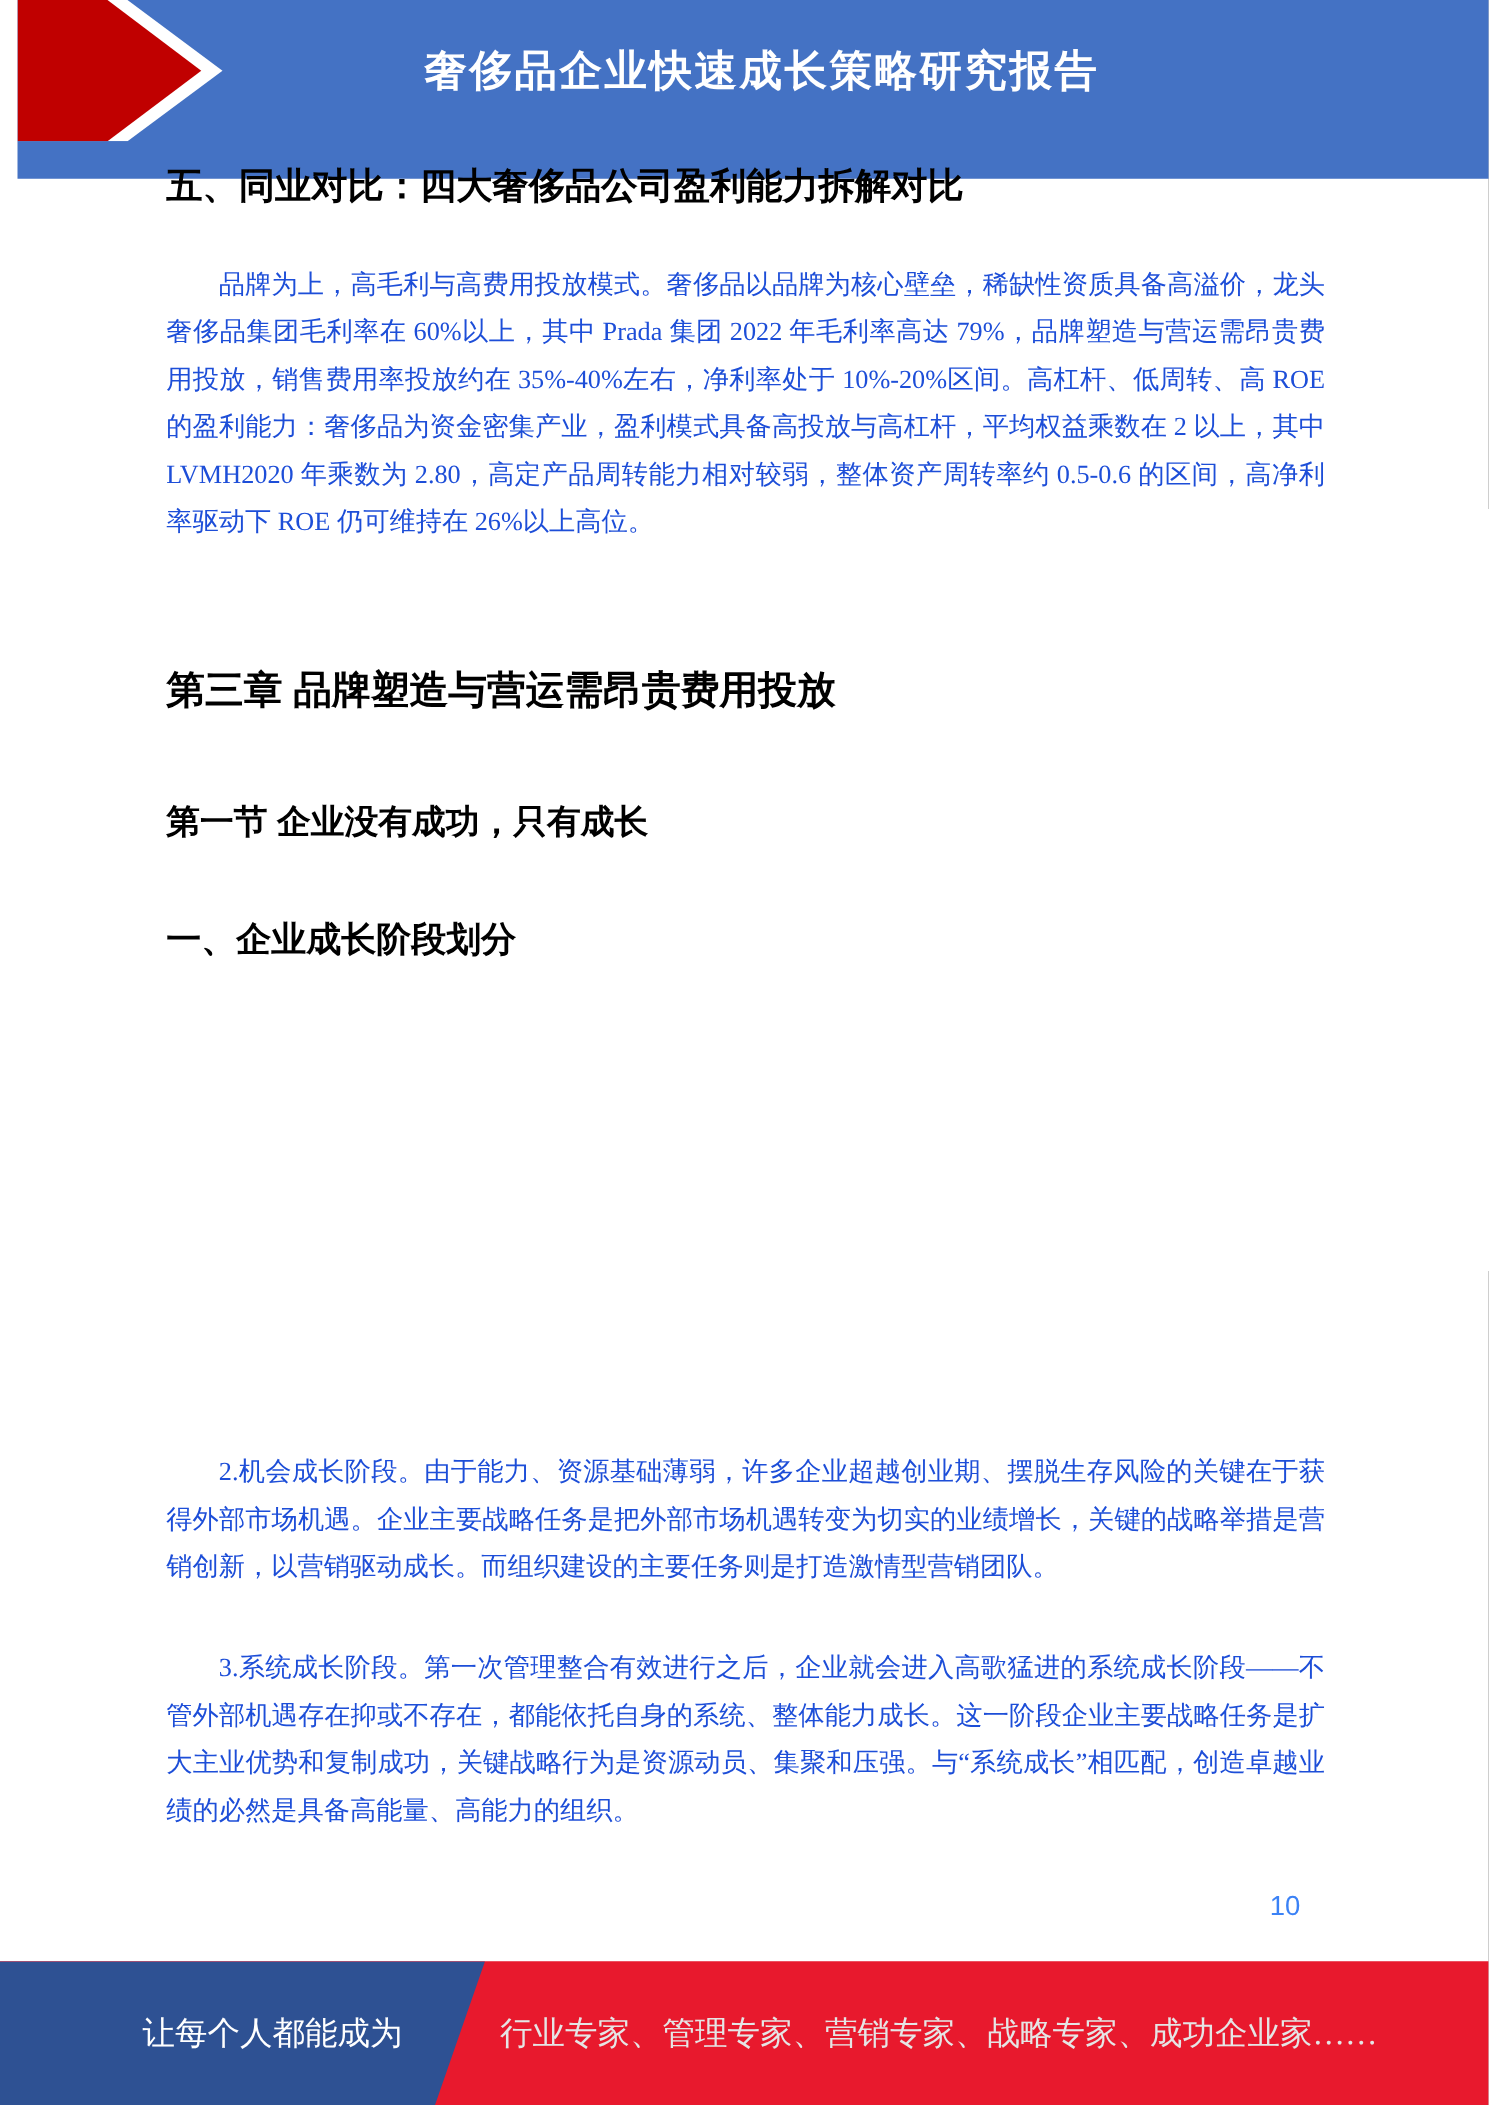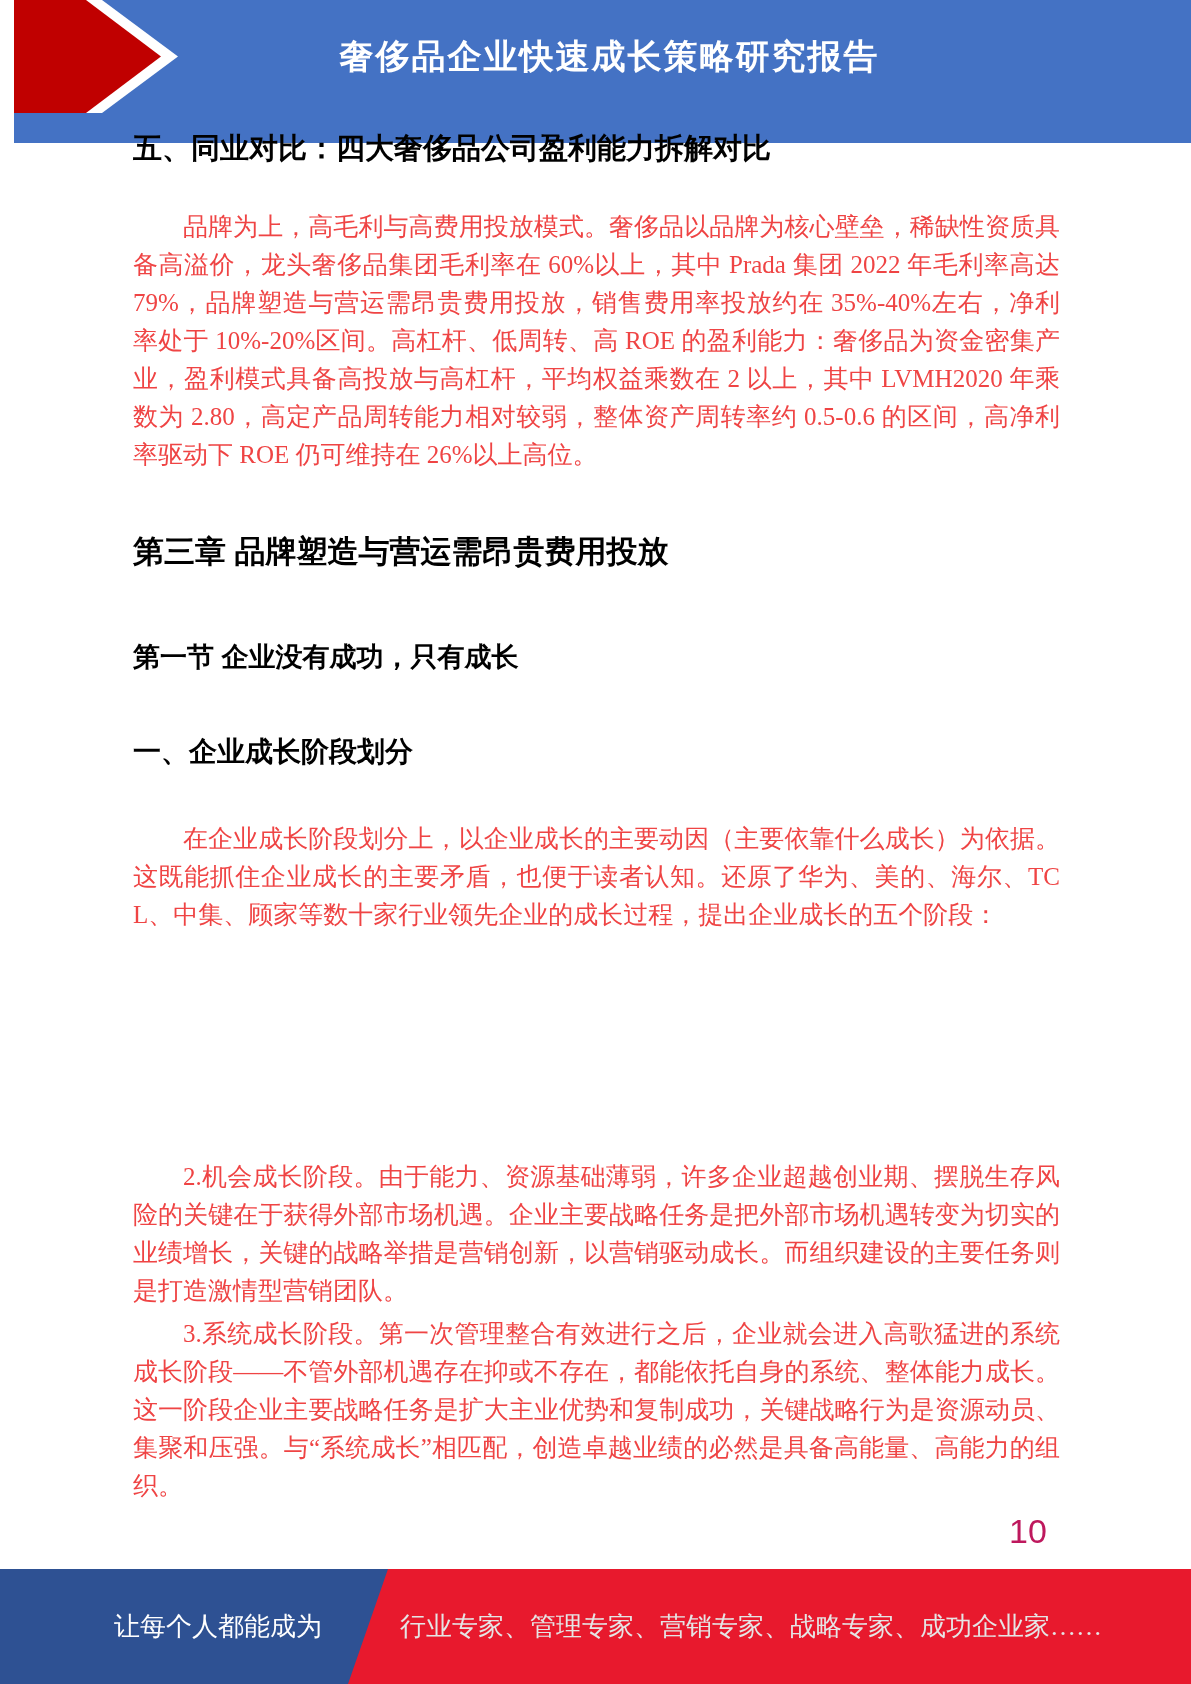--- a/index.html
+++ b/index.html
@@ -34,34 +34,34 @@
   }
   .sect {
     top:639px; font-family:"Liberation Sans", sans-serif;
     font-weight:bold; font-size:27px; color:#000;
   }
   .sub {
     top:733px; font-family:"Liberation Sans", sans-serif;
     font-weight:bold; font-size:28px; color:#000;
   }
   .para {
-    font-size:25px; line-height:38px; color:#ef4444;
+    font-size:21px; line-height:38px; color:#1d4ed8;
     text-align:justify; text-align-last:left;
     text-indent:2em; word-break:break-all;
   }
   .p1 { top:208px; }
   .p2 { top:820px; }
   .p3 { top:966px; }
   .p4 { top:1158px; }
   .p5 { top:1315px; }
 
   .page-number {
     position:absolute; top:1512px; left:978px; width:100px;
     text-align:center; font-family:"Liberation Sans", sans-serif;
-    font-size:34px; color:#be185d;
+    font-size:22px; color:#3b82f6;
   }
 
   
   .footer-band {
     position:absolute; left:0; bottom:0; width:100%; height:115px;
     background:var(--footer-red, #E8192D);
   }
   .footer-blue-wedge {
     position:absolute; left:0; top:0; width:400px; height:115px;
     background:var(--footer-blue, #2E5193);
@@ -97,21 +97,20 @@
   <h2 class="abs h-five">五、同业对比：四大奢侈品公司盈利能力拆解对比</h2>
 
   <p class="abs para p1">品牌为上，高毛利与高费用投放模式。奢侈品以品牌为核心壁垒，稀缺性资质具备高溢价，龙头奢侈品集团毛利率在 60%以上，其中 Prada 集团 2022 年毛利率高达 79%，品牌塑造与营运需昂贵费用投放，销售费用率投放约在 35%-40%左右，净利率处于 10%-20%区间。高杠杆、低周转、高 ROE 的盈利能力：奢侈品为资金密集产业，盈利模式具备高投放与高杠杆，平均权益乘数在 2 以上，其中 LVMH2020 年乘数为 2.80，高定产品周转能力相对较弱，整体资产周转率约 0.5-0.6 的区间，高净利率驱动下 ROE 仍可维持在 26%以上高位。</p>
 
   <h1 class="abs chapter">第三章 品牌塑造与营运需昂贵费用投放</h1>
 
   <h2 class="abs sect">第一节 企业没有成功，只有成长</h2>
 
   <h3 class="abs sub">一、企业成长阶段划分</h3>
 
-  <p class="abs para p2">在企业成长阶段划分上，以企业成长的主要动因（主要依靠什么成长）为依据。这既能抓住企业成长的主要矛盾，也便于读者认知。还原了华为、美的、海尔、TCL、中集、顾家等数十家行业领先企业的成长过程，提出企业成长的五个阶段：</p>
 
 
   <p class="abs para p4">2.机会成长阶段。由于能力、资源基础薄弱，许多企业超越创业期、摆脱生存风险的关键在于获得外部市场机遇。企业主要战略任务是把外部市场机遇转变为切实的业绩增长，关键的战略举措是营销创新，以营销驱动成长。而组织建设的主要任务则是打造激情型营销团队。</p>
 
   <p class="abs para p5">3.系统成长阶段。第一次管理整合有效进行之后，企业就会进入高歌猛进的系统成长阶段——不管外部机遇存在抑或不存在，都能依托自身的系统、整体能力成长。这一阶段企业主要战略任务是扩大主业优势和复制成功，关键战略行为是资源动员、集聚和压强。与“系统成长”相匹配，创造卓越业绩的必然是具备高能量、高能力的组织。</p>
 
   <div class="page-number">10</div>
 
   <div class="footer-band">
     <div class="footer-blue-wedge">

